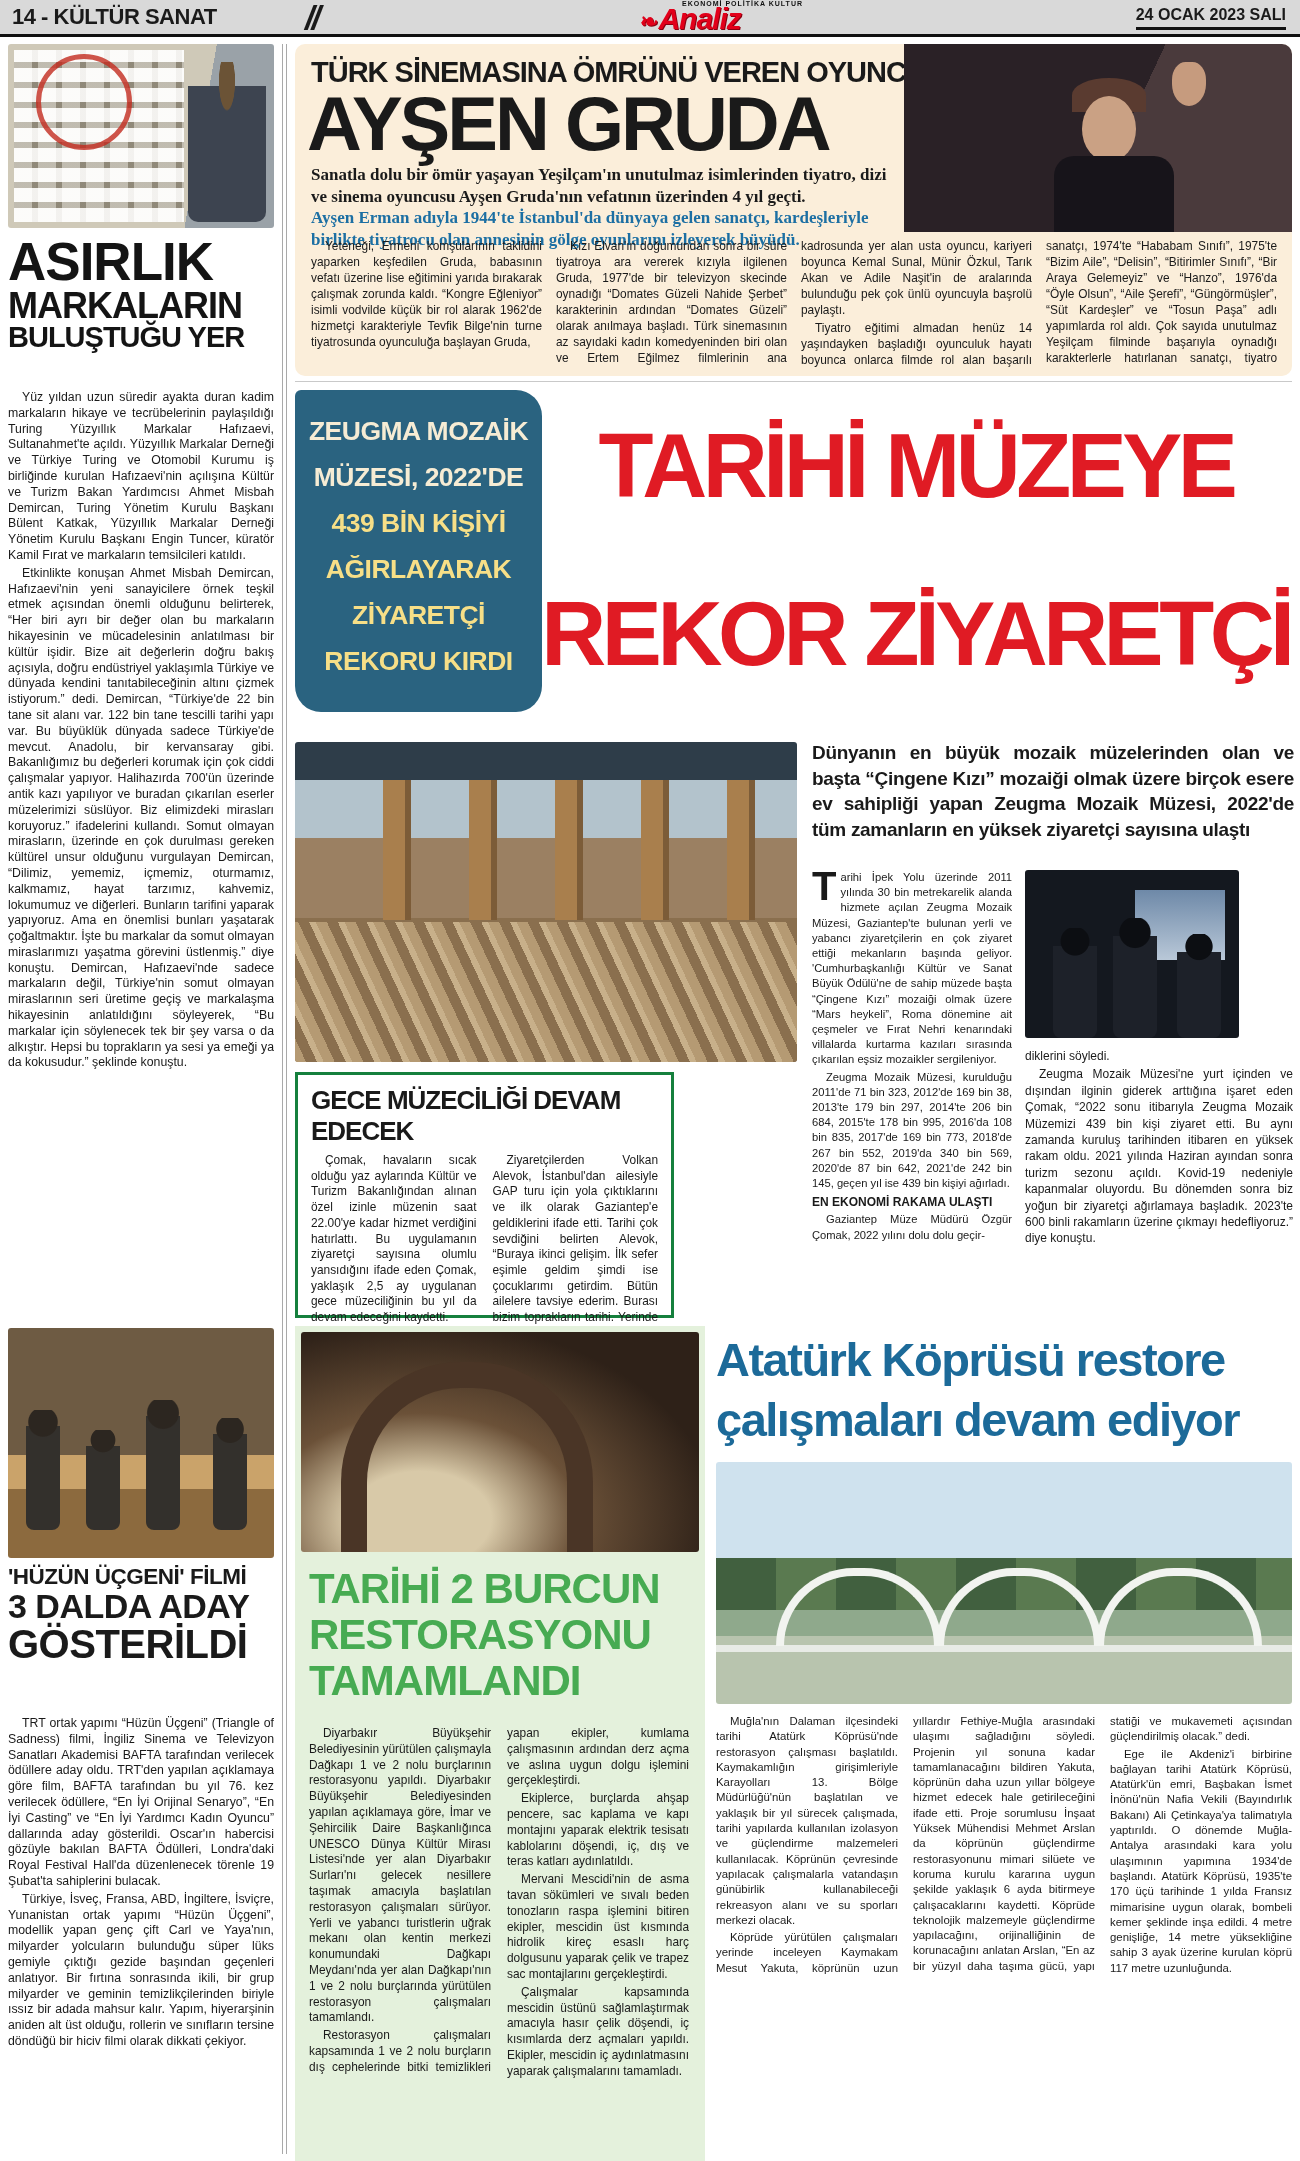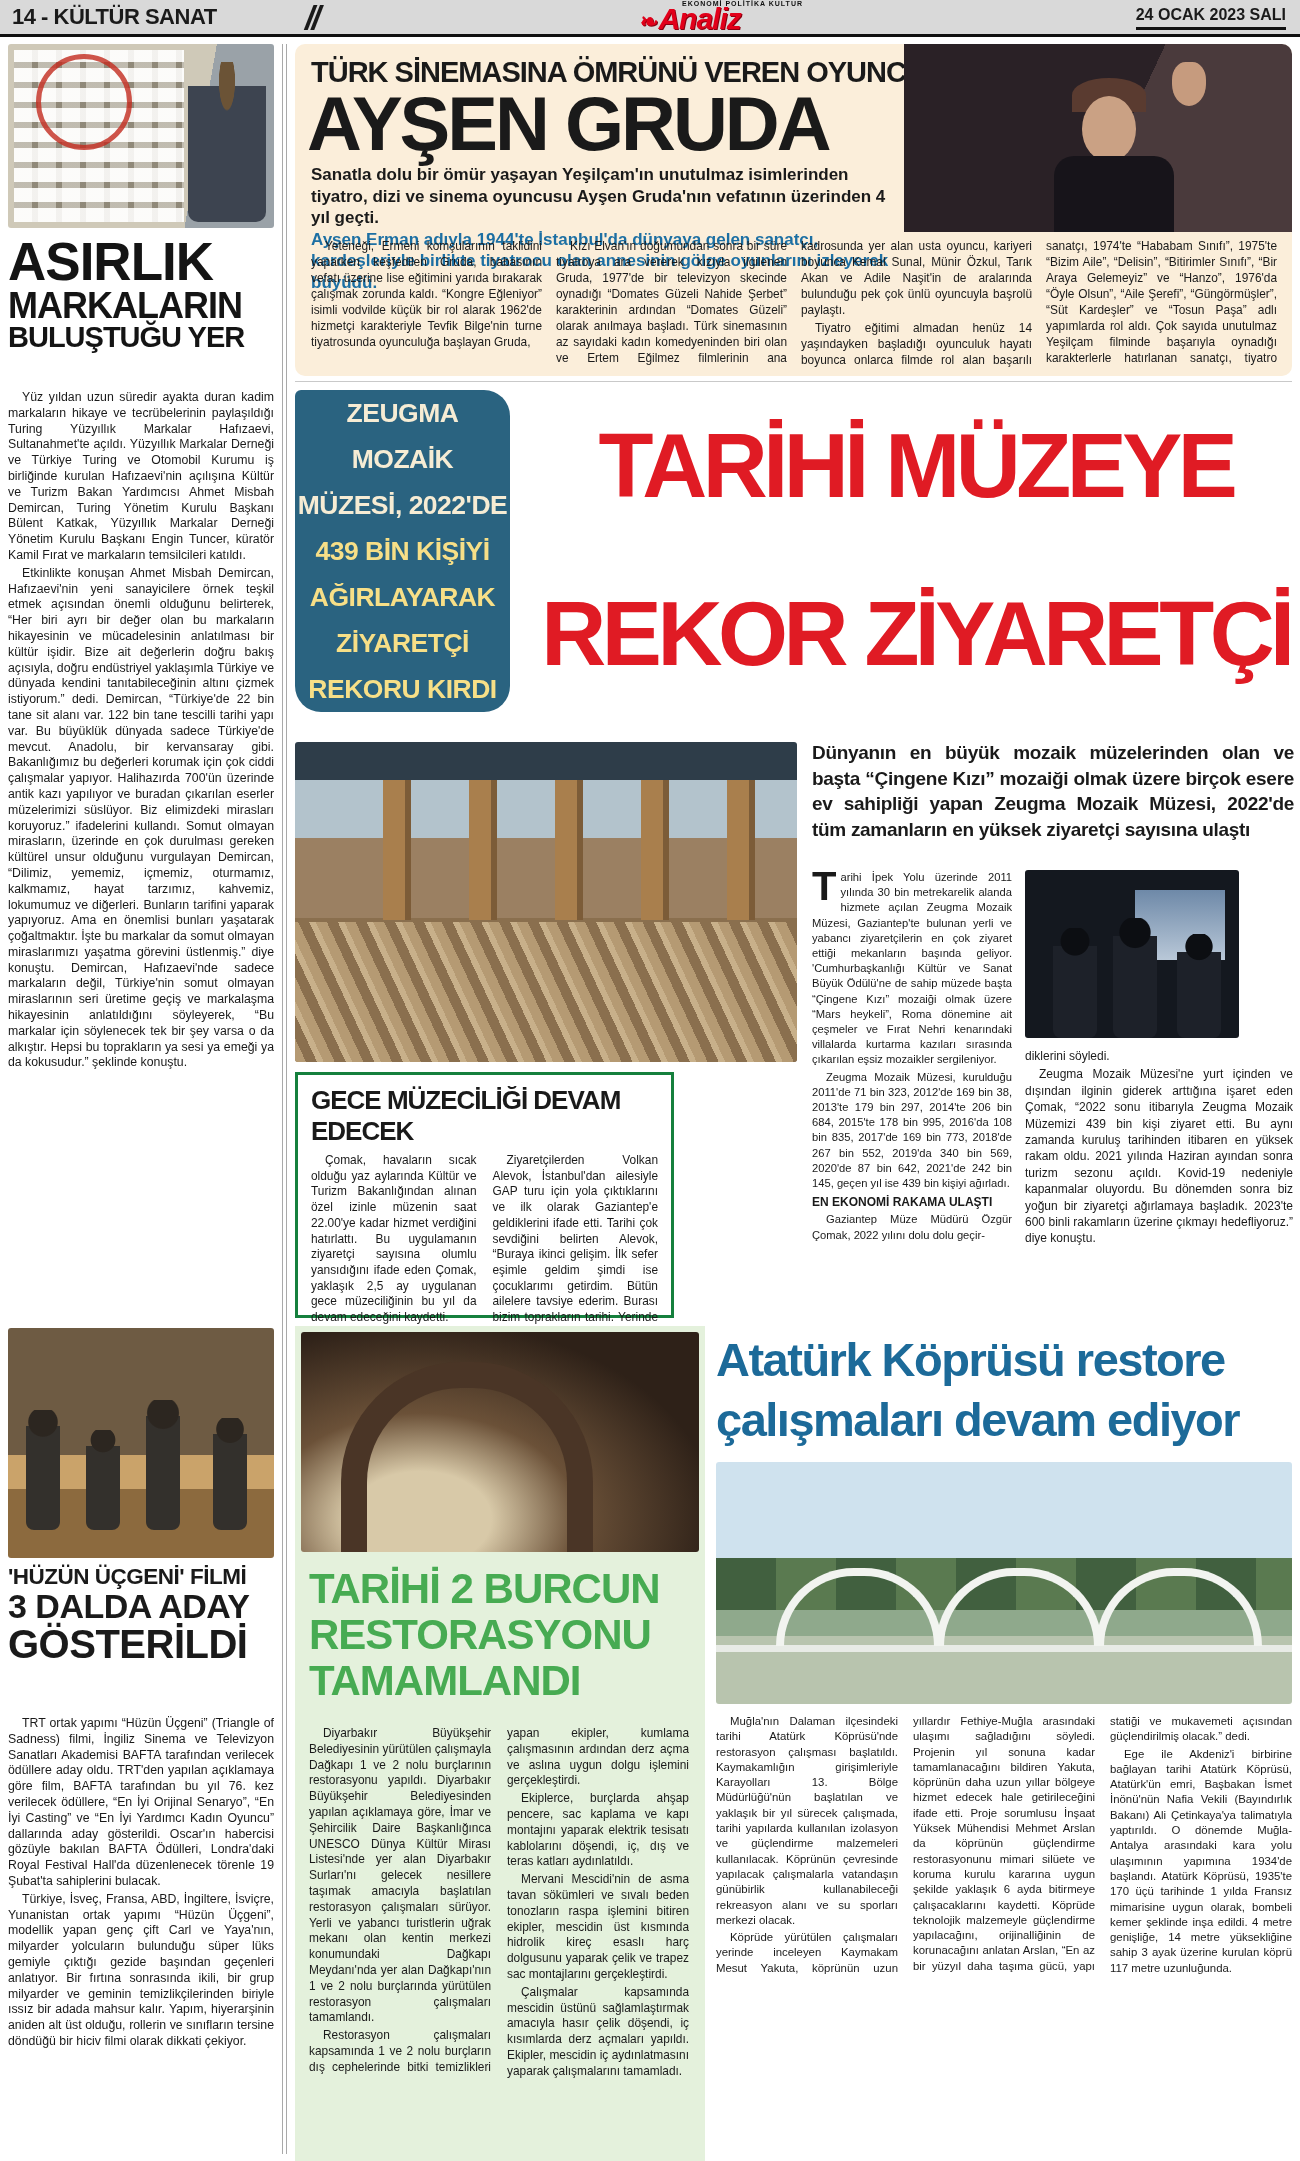--- a/index.html
+++ b/index.html
@@ -37,32 +37,32 @@
   #film-photo{top:1328px;height:230px;background:linear-gradient(180deg,#6e5b43 0 55%,#caa36a 55% 70%,#8c6a3e 70% 100%);}
   .silh{position:absolute;bottom:28px;width:34px;height:120px;background:radial-gradient(circle at 50% 10%,#2c2620 0 13%,transparent 14%),linear-gradient(180deg,transparent 0 16px,#33302c 16px 100%);border-radius:8px;}
   #huzun-headline{top:1566px;}
   #huzun-headline div{font-weight:bold;line-height:1.02;letter-spacing:-0.5px;}
   .hh1{font-size:22.5px;} .hh2{font-size:34px;} .hh3{font-size:40px;}
   #huzun-body{top:1716px;height:440px;overflow:hidden;font-size:12.3px;line-height:15.8px;}
   
   #gruda-box{position:absolute;left:295px;top:44px;width:997px;height:332px;background:#fbeeda;border-radius:10px;}
   #gruda-kicker{position:absolute;left:16px;top:12px;font-size:29px;font-weight:bold;letter-spacing:-1px;}
   #gruda-title{position:absolute;left:12px;top:42px;font-size:76px;font-weight:bold;letter-spacing:-3px;line-height:1;}
-  #gruda-intro{position:absolute;left:16px;top:120px;width:585px;font-size:17px;font-weight:bold;line-height:21.5px;}
+  #gruda-intro{position:absolute;left:16px;top:120px;width:585px;font-size:17px;font-weight:bold;line-height:21.5px;font-family:Liberation Serif, serif;}
   .intro-blue{color:#1c6fa3;}
   #gruda-photo{position:absolute;right:0;top:0;width:388px;height:188px;border-radius:0 10px 0 0;background:linear-gradient(115deg,#2a2126 0 55%,#4a3a3c 55% 100%);}
   .g-face{position:absolute;left:178px;top:52px;width:54px;height:66px;background:#caa184;border-radius:50%;}
   .g-hair{position:absolute;left:168px;top:34px;width:74px;height:34px;background:#5a3b30;border-radius:50% 50% 0 0;}
   .g-hand{position:absolute;left:268px;top:18px;width:34px;height:44px;background:#c69b7e;border-radius:40% 40% 50% 50%;}
   .g-dress{position:absolute;left:150px;top:112px;width:120px;height:80px;background:#17141a;border-radius:20px 20px 0 0;}
   #gruda-body{position:absolute;left:16px;top:194px;width:966px;height:132px;overflow:hidden;
      column-count:4;column-gap:14px;font-size:11.9px;line-height:16px;}
   
-  #zeugma-tag{position:absolute;left:295px;top:390px;width:215px;height:322px;background:#2a6380;
-     border-radius:6px 26px 26px 26px;text-align:center;box-sizing:border-box;}
+  #zeugma-tag{position:absolute;left:295px;top:390px;width:247px;height:322px;background:#2a6380;
+     border-radius:6px 26px 26px 26px;text-align:center;padding-top:18px;box-sizing:border-box;}
   #zeugma-tag div{font-weight:bold;font-size:26.5px;line-height:46px;letter-spacing:-0.5px;color:#f6ecd4;}
   #zeugma-tag div.yellow{color:#f7df87;}
   #zeugma-headline{position:absolute;left:540px;top:382px;width:752px;text-align:center;color:#e01b24;
      font-weight:bold;font-size:90px;letter-spacing:-4.5px;line-height:168px;}
   #mosaic-photo{position:absolute;left:295px;top:742px;width:502px;height:320px;
      background:linear-gradient(180deg,#2e3d49 0 12%,#b3c3cc 12% 30%,#9b8062 30% 55%,#8a6f4e 55% 100%);}
   .cols{position:absolute;left:30px;top:38px;width:440px;height:140px;
      background:repeating-linear-gradient(90deg,transparent 0 58px,#a97f4d 58px 80px,#7c5c38 80px 86px);}
   .mosaic-floor{position:absolute;left:0;bottom:0;width:100%;height:140px;
      background:repeating-linear-gradient(65deg,#b59a73 0 10px,#8a6f4e 10px 20px,#c8b08a 20px 26px);}

